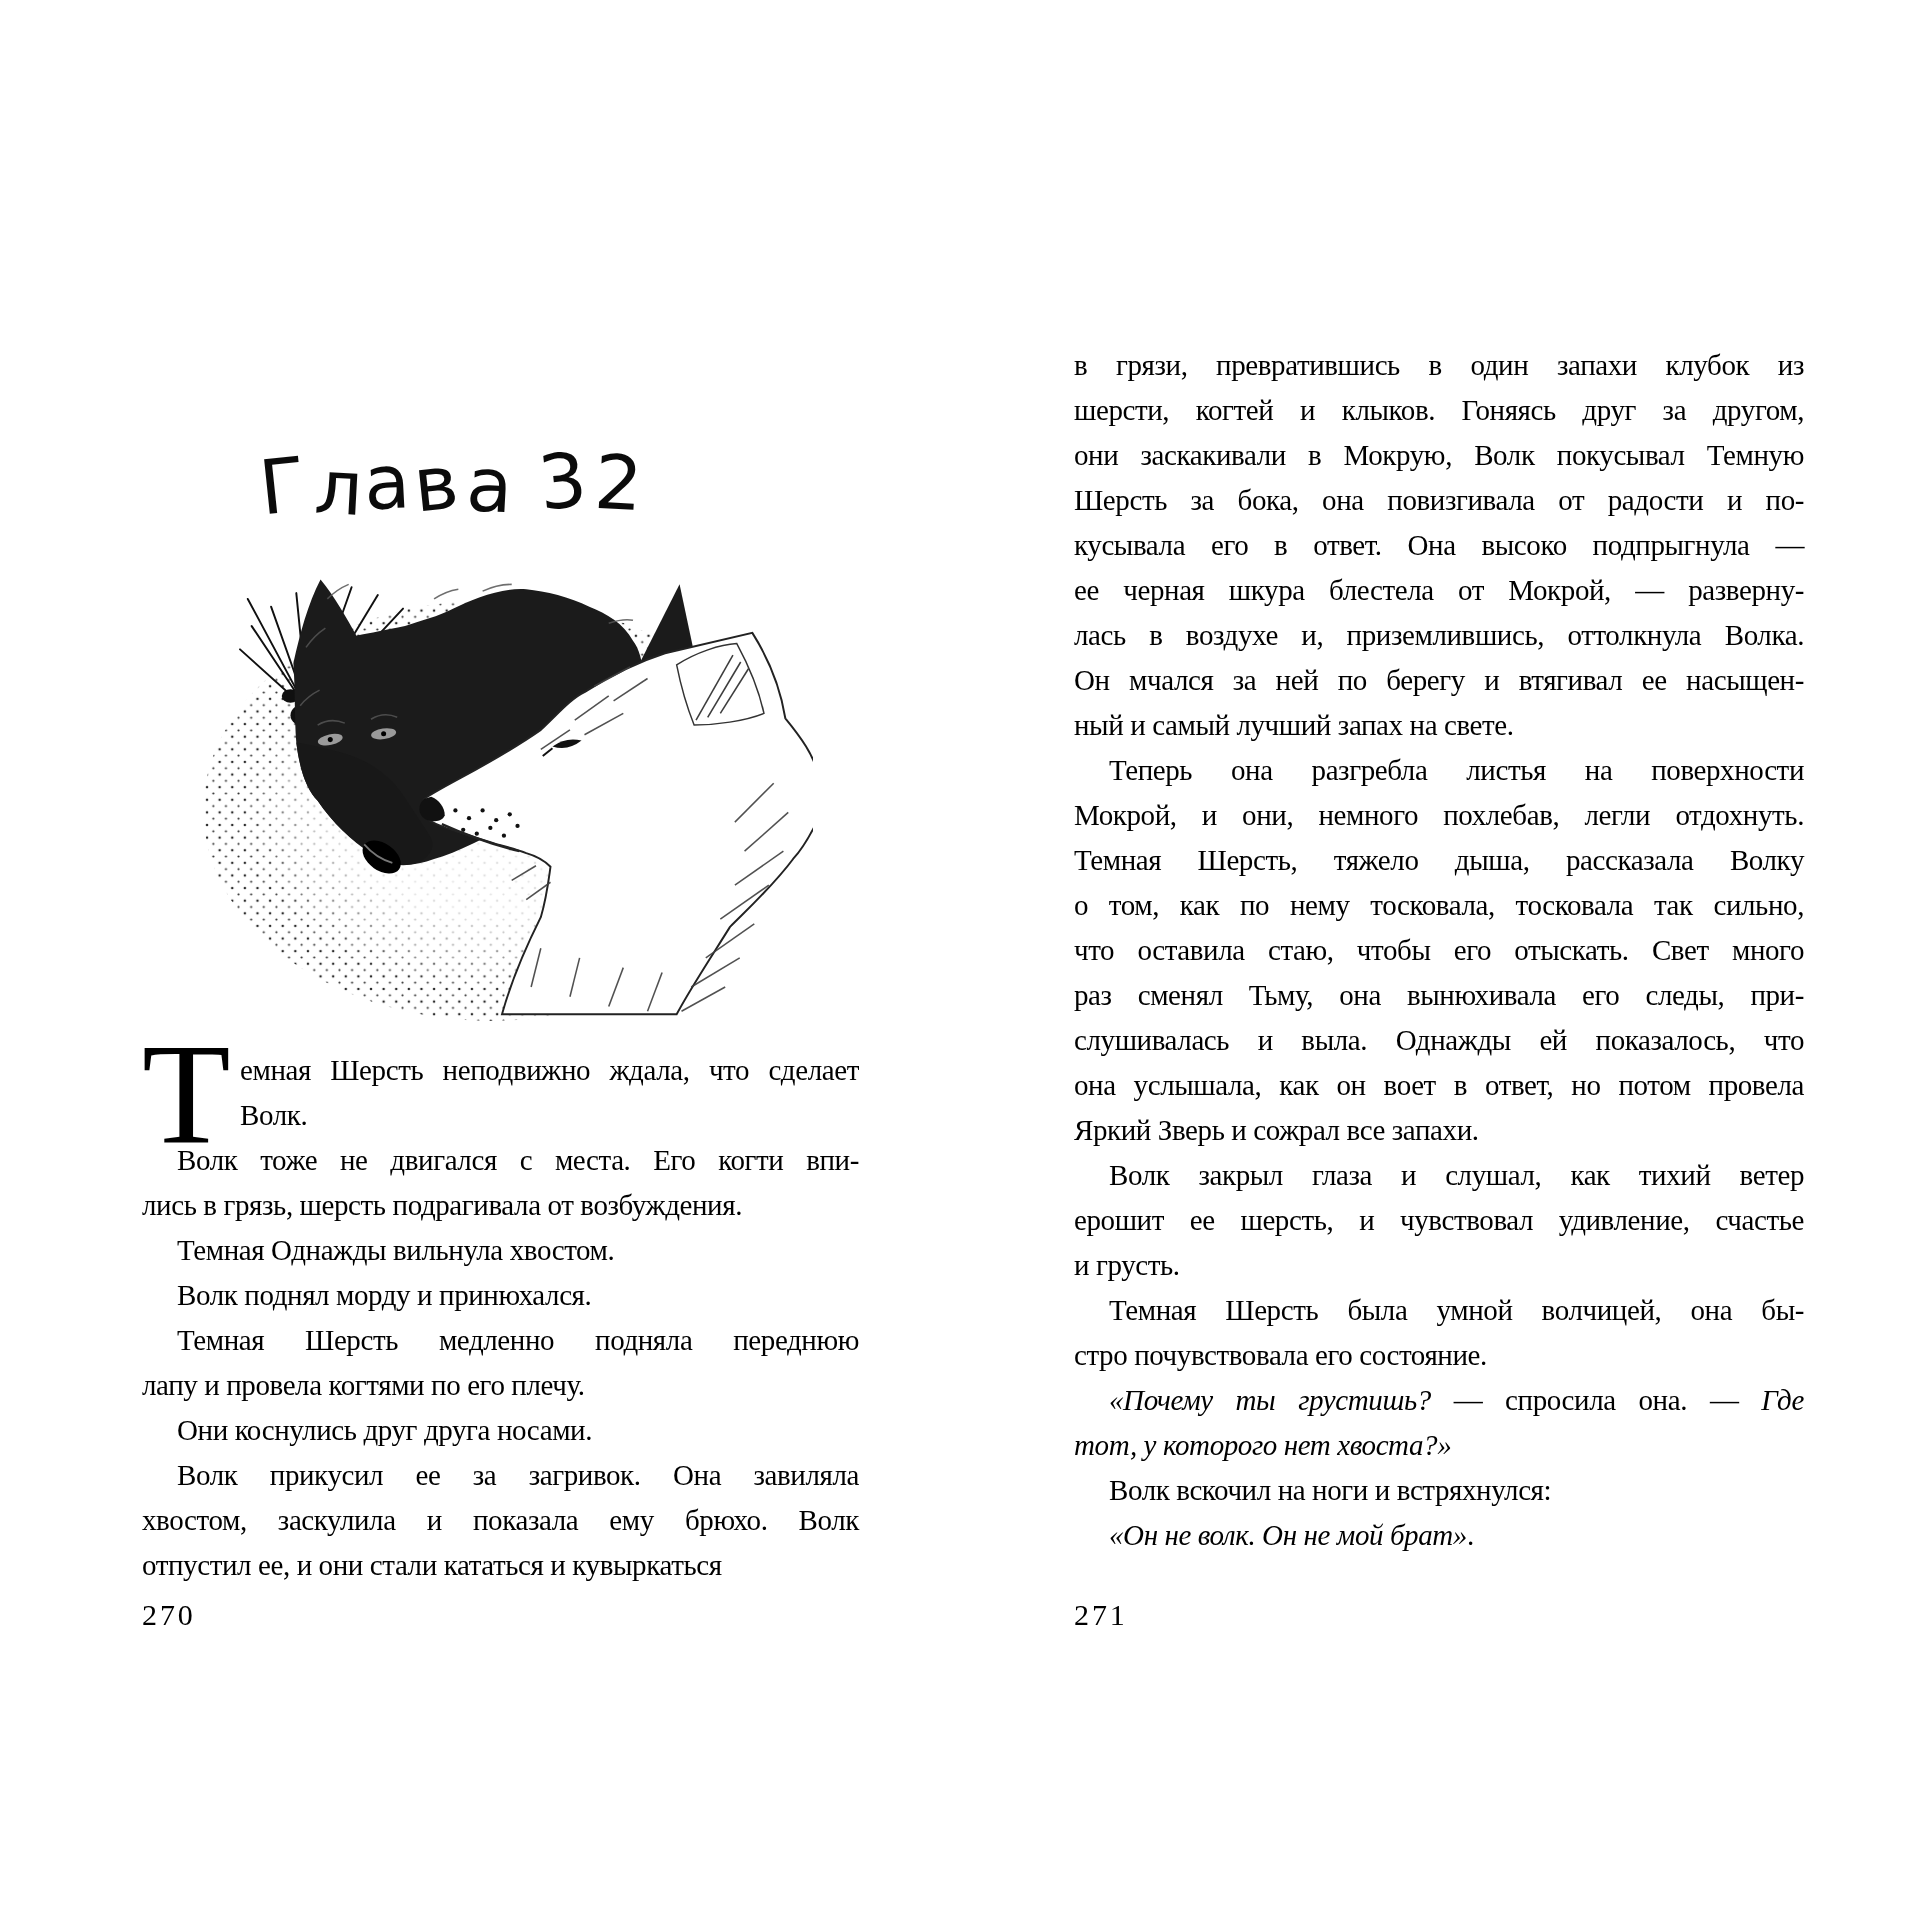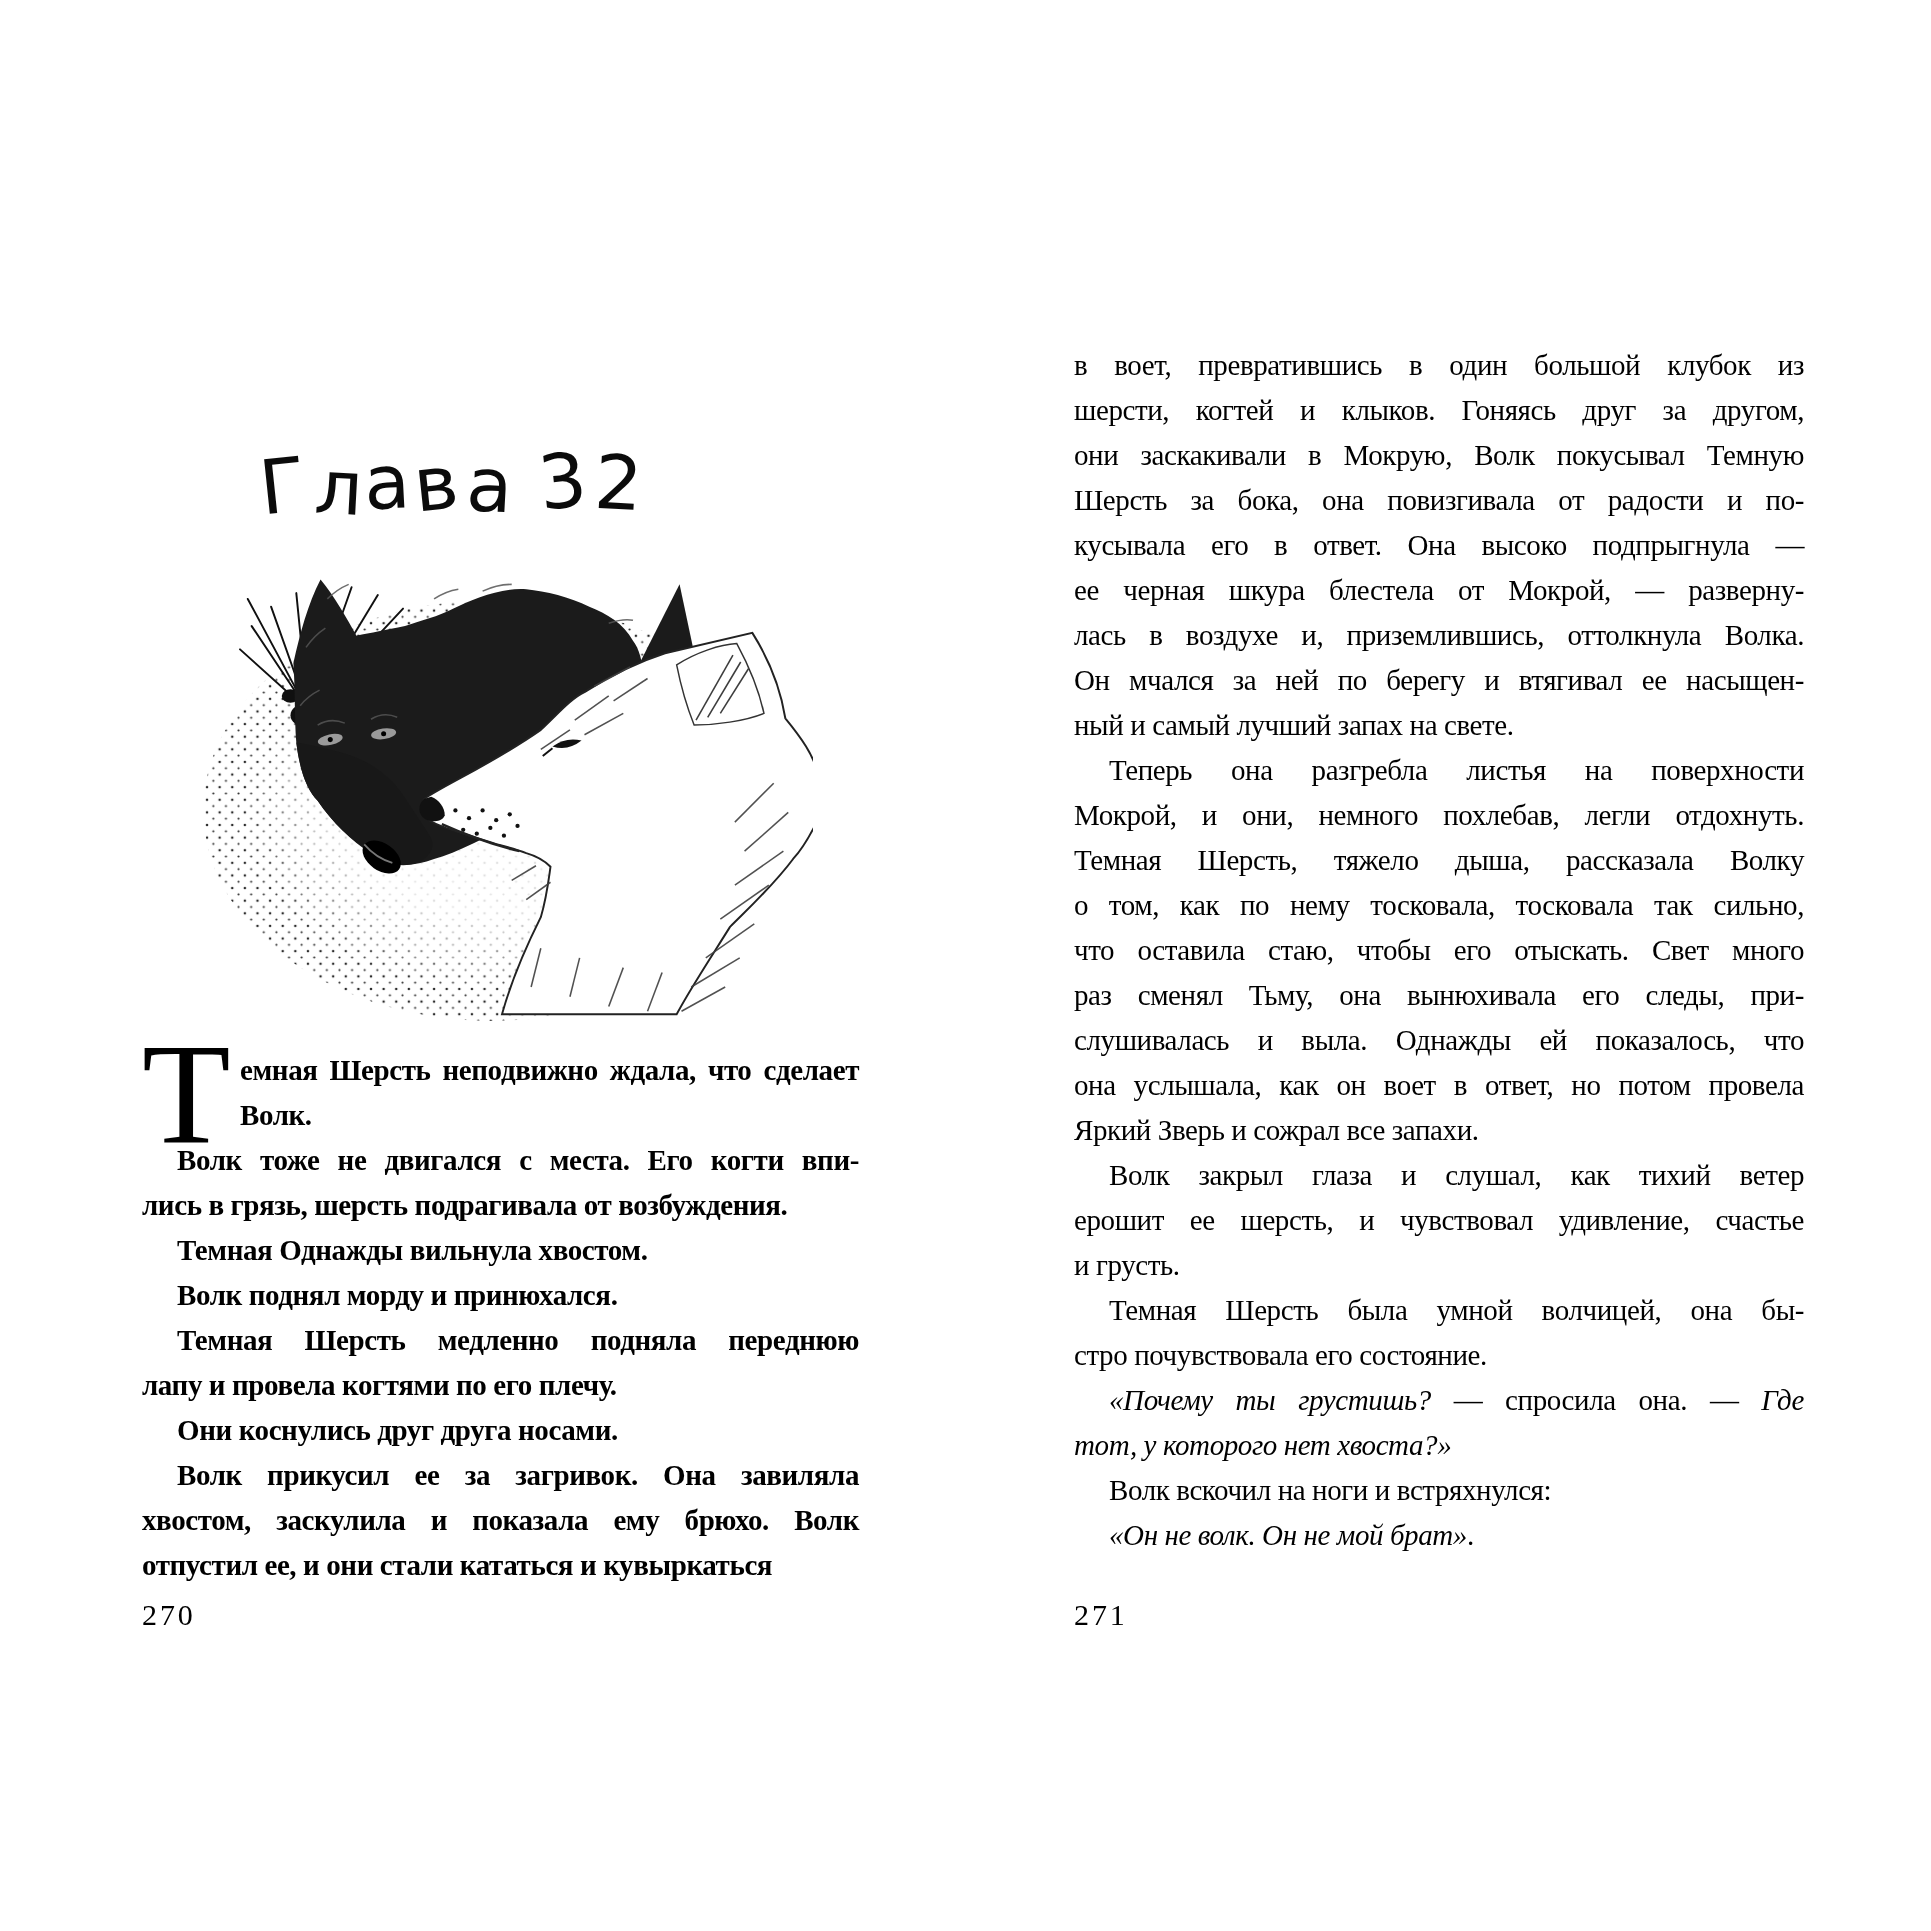--- a/index.html
+++ b/index.html
@@ -26,21 +26,21 @@
 
   .dropcap{
     position:absolute;left:142px;top:1035px;
     font:400 145px/116px "Liberation Serif","DejaVu Serif",serif;color:#000;
   }
 
   .text-block{
     position:absolute;
     font-size:29px;line-height:45px;letter-spacing:-0.4px;
   }
-  .text-block.left{left:142px;top:1048px;width:717px;font-weight:bold;}
+  .text-block.left{left:142px;top:1048px;width:717px;}
   .text-block.right{left:1074px;top:343px;width:730px;}
   .line{height:45px;text-align:justify;text-align-last:justify;}
   .line.end{text-align:center;text-align-last:left;}
   .line.ind{text-indent:35px;}
   .line.dc{padding-left:98px;}
   .it{font-style:italic;}
 
   .page-num{
     position:absolute;top:1598px;
     font-size:30px;letter-spacing:2.9px;
@@ -253,21 +253,21 @@
         <div class="line end ind"><span>Они коснулись друг друга носами.</span></div>
         <div class="line ind"><span>Волк прикусил ее за загривок. Она завиляла</span></div>
         <div class="line"><span>хвостом, заскулила и показала ему брюхо. Волк</span></div>
         <div class="line end"><span>отпустил ее, и они стали кататься и кувыркаться</span></div>
       </div>
     <div class="page-num pl">270</div>
   </div>
 
   <div class="page">
     <div class="text-block right">
-        <div class="line"><span>в воет, превратившись в один большой клубок из</span></div>
+        <div class="line"><span>в грязи, превратившись в один запахи клубок из</span></div>
         <div class="line"><span>шерсти, когтей и клыков. Гоняясь друг за другом,</span></div>
         <div class="line"><span>они заскакивали в Мокрую, Волк покусывал Темную</span></div>
         <div class="line"><span>Шерсть за бока, она повизгивала от радости и по-</span></div>
         <div class="line"><span>кусывала его в ответ. Она высоко подпрыгнула —</span></div>
         <div class="line"><span>ее черная шкура блестела от Мокрой, — разверну-</span></div>
         <div class="line"><span>лась в воздухе и, приземлившись, оттолкнула Волка.</span></div>
         <div class="line"><span>Он мчался за ней по берегу и втягивал ее насыщен-</span></div>
         <div class="line end"><span>ный и самый лучший запах на свете.</span></div>
         <div class="line ind"><span>Теперь она разгребла листья на поверхности</span></div>
         <div class="line"><span>Мокрой, и они, немного похлебав, легли отдохнуть.</span></div>

